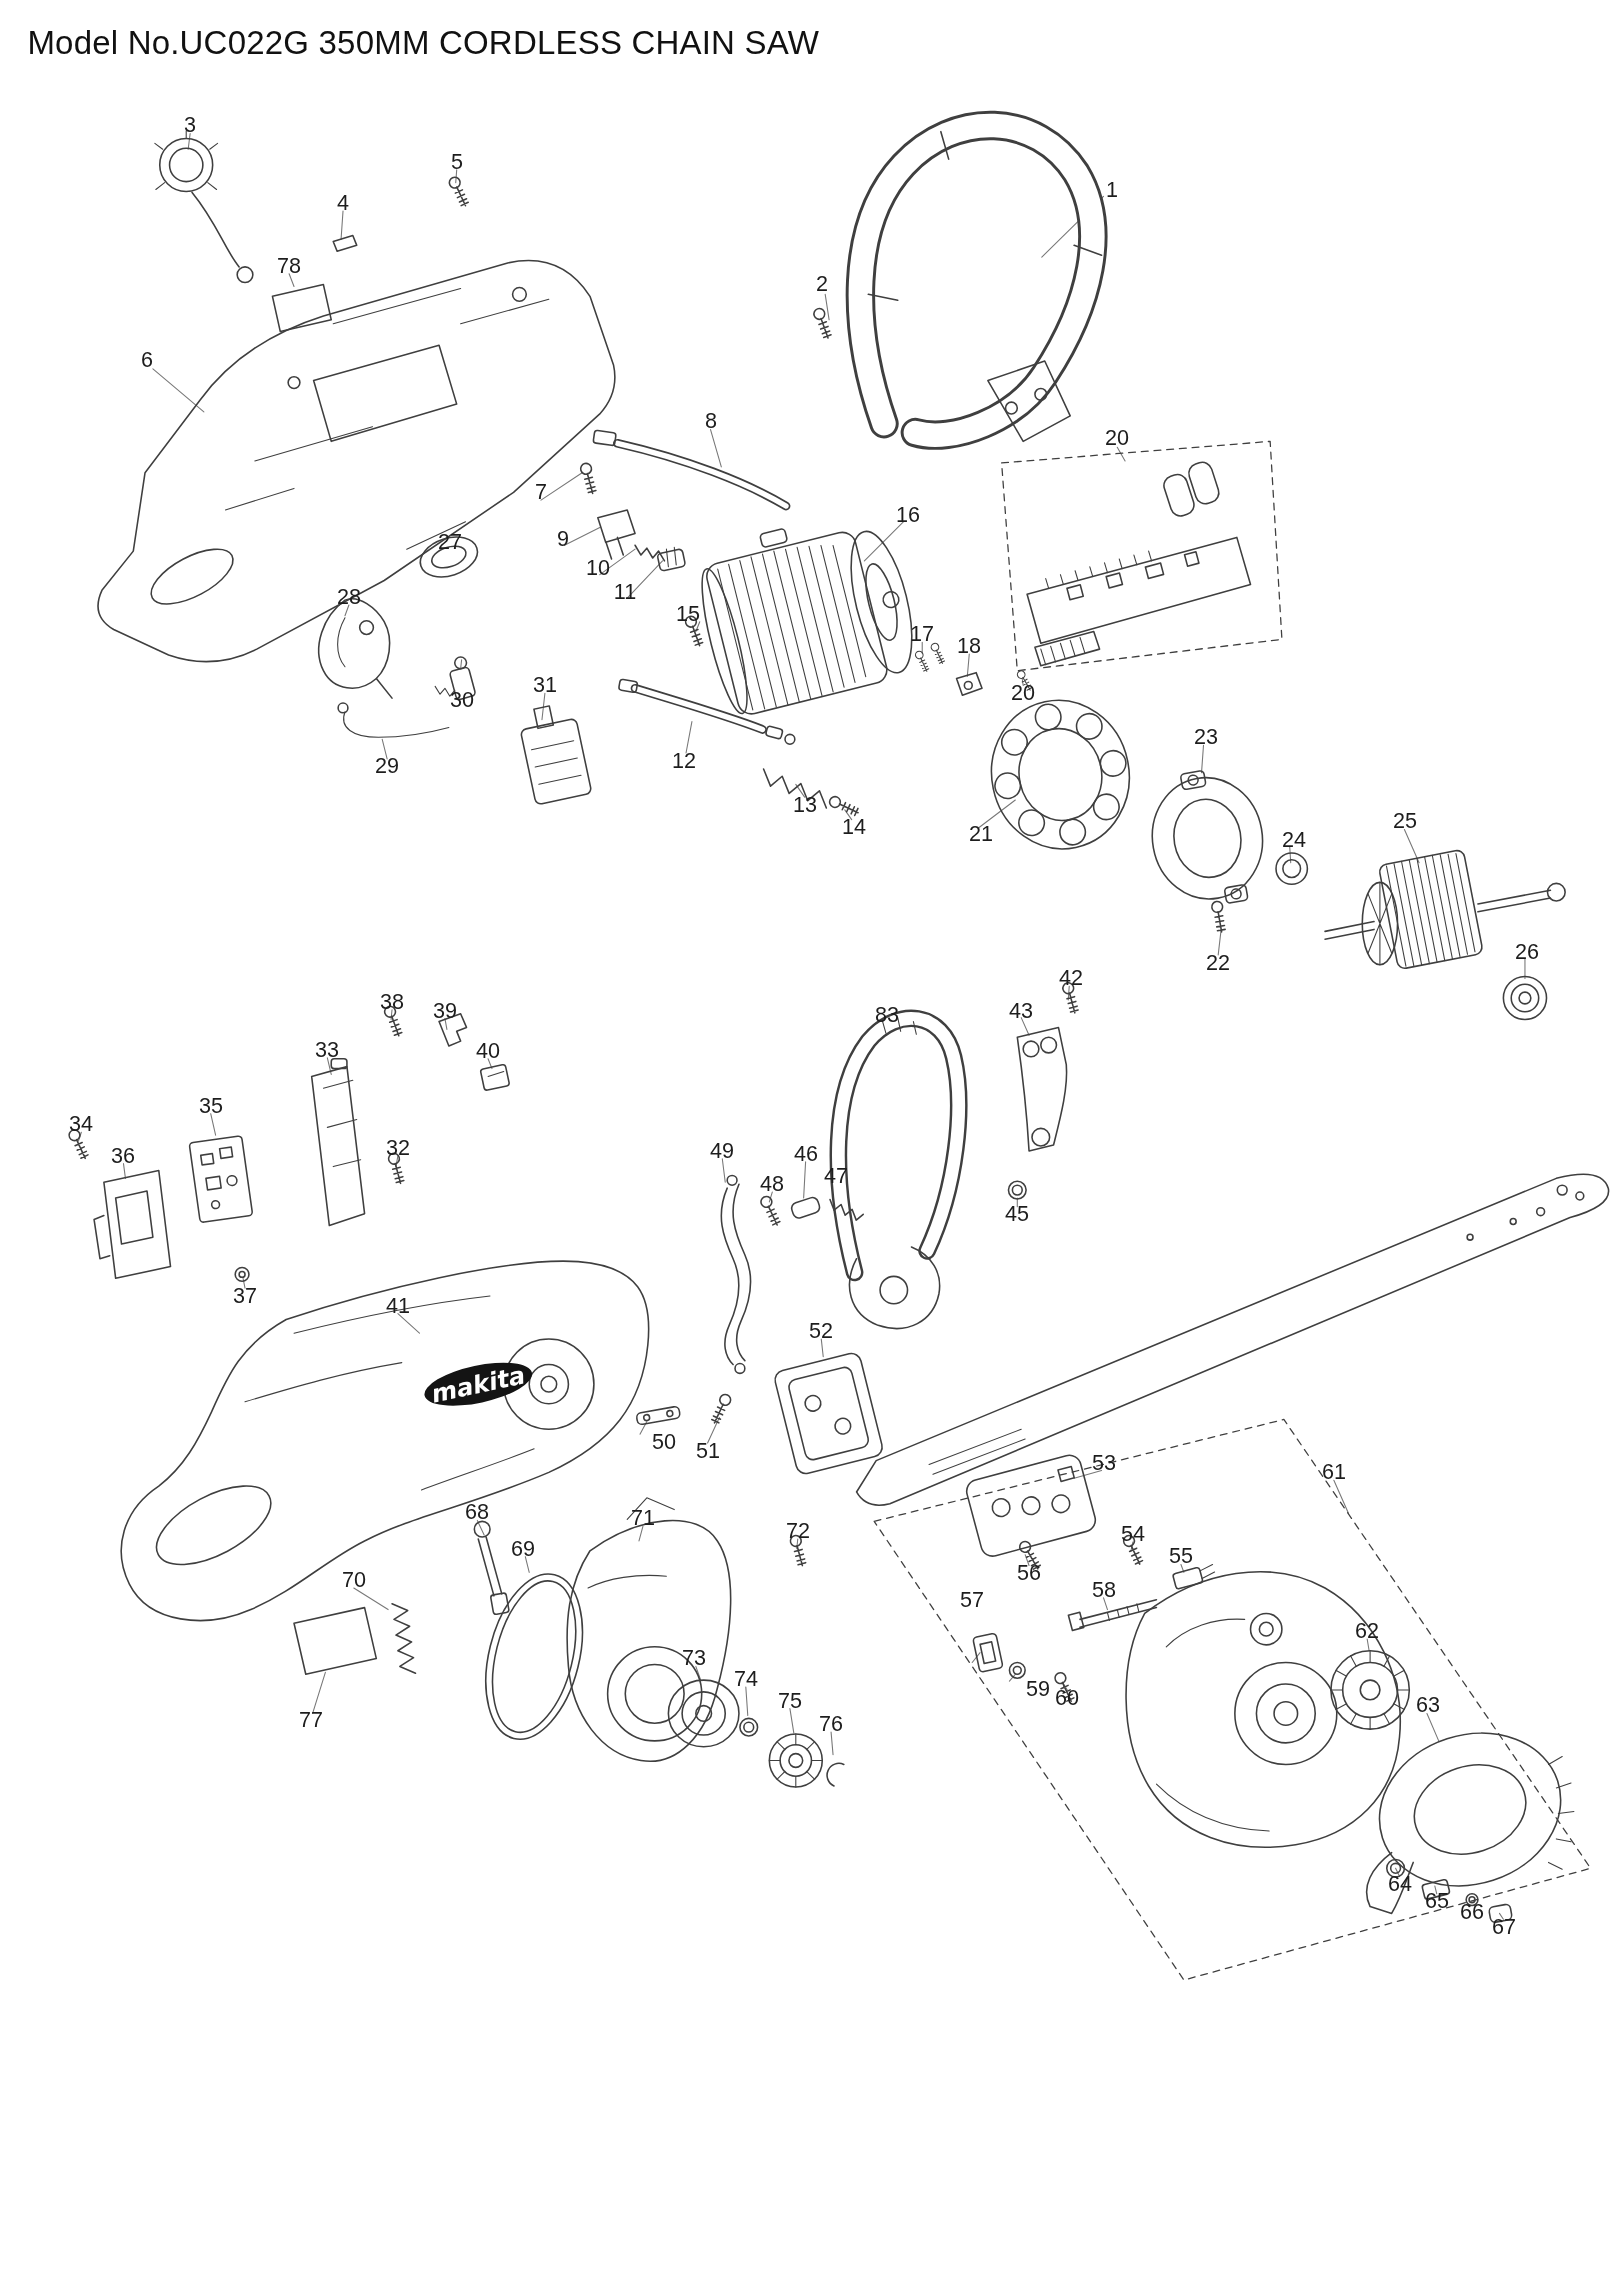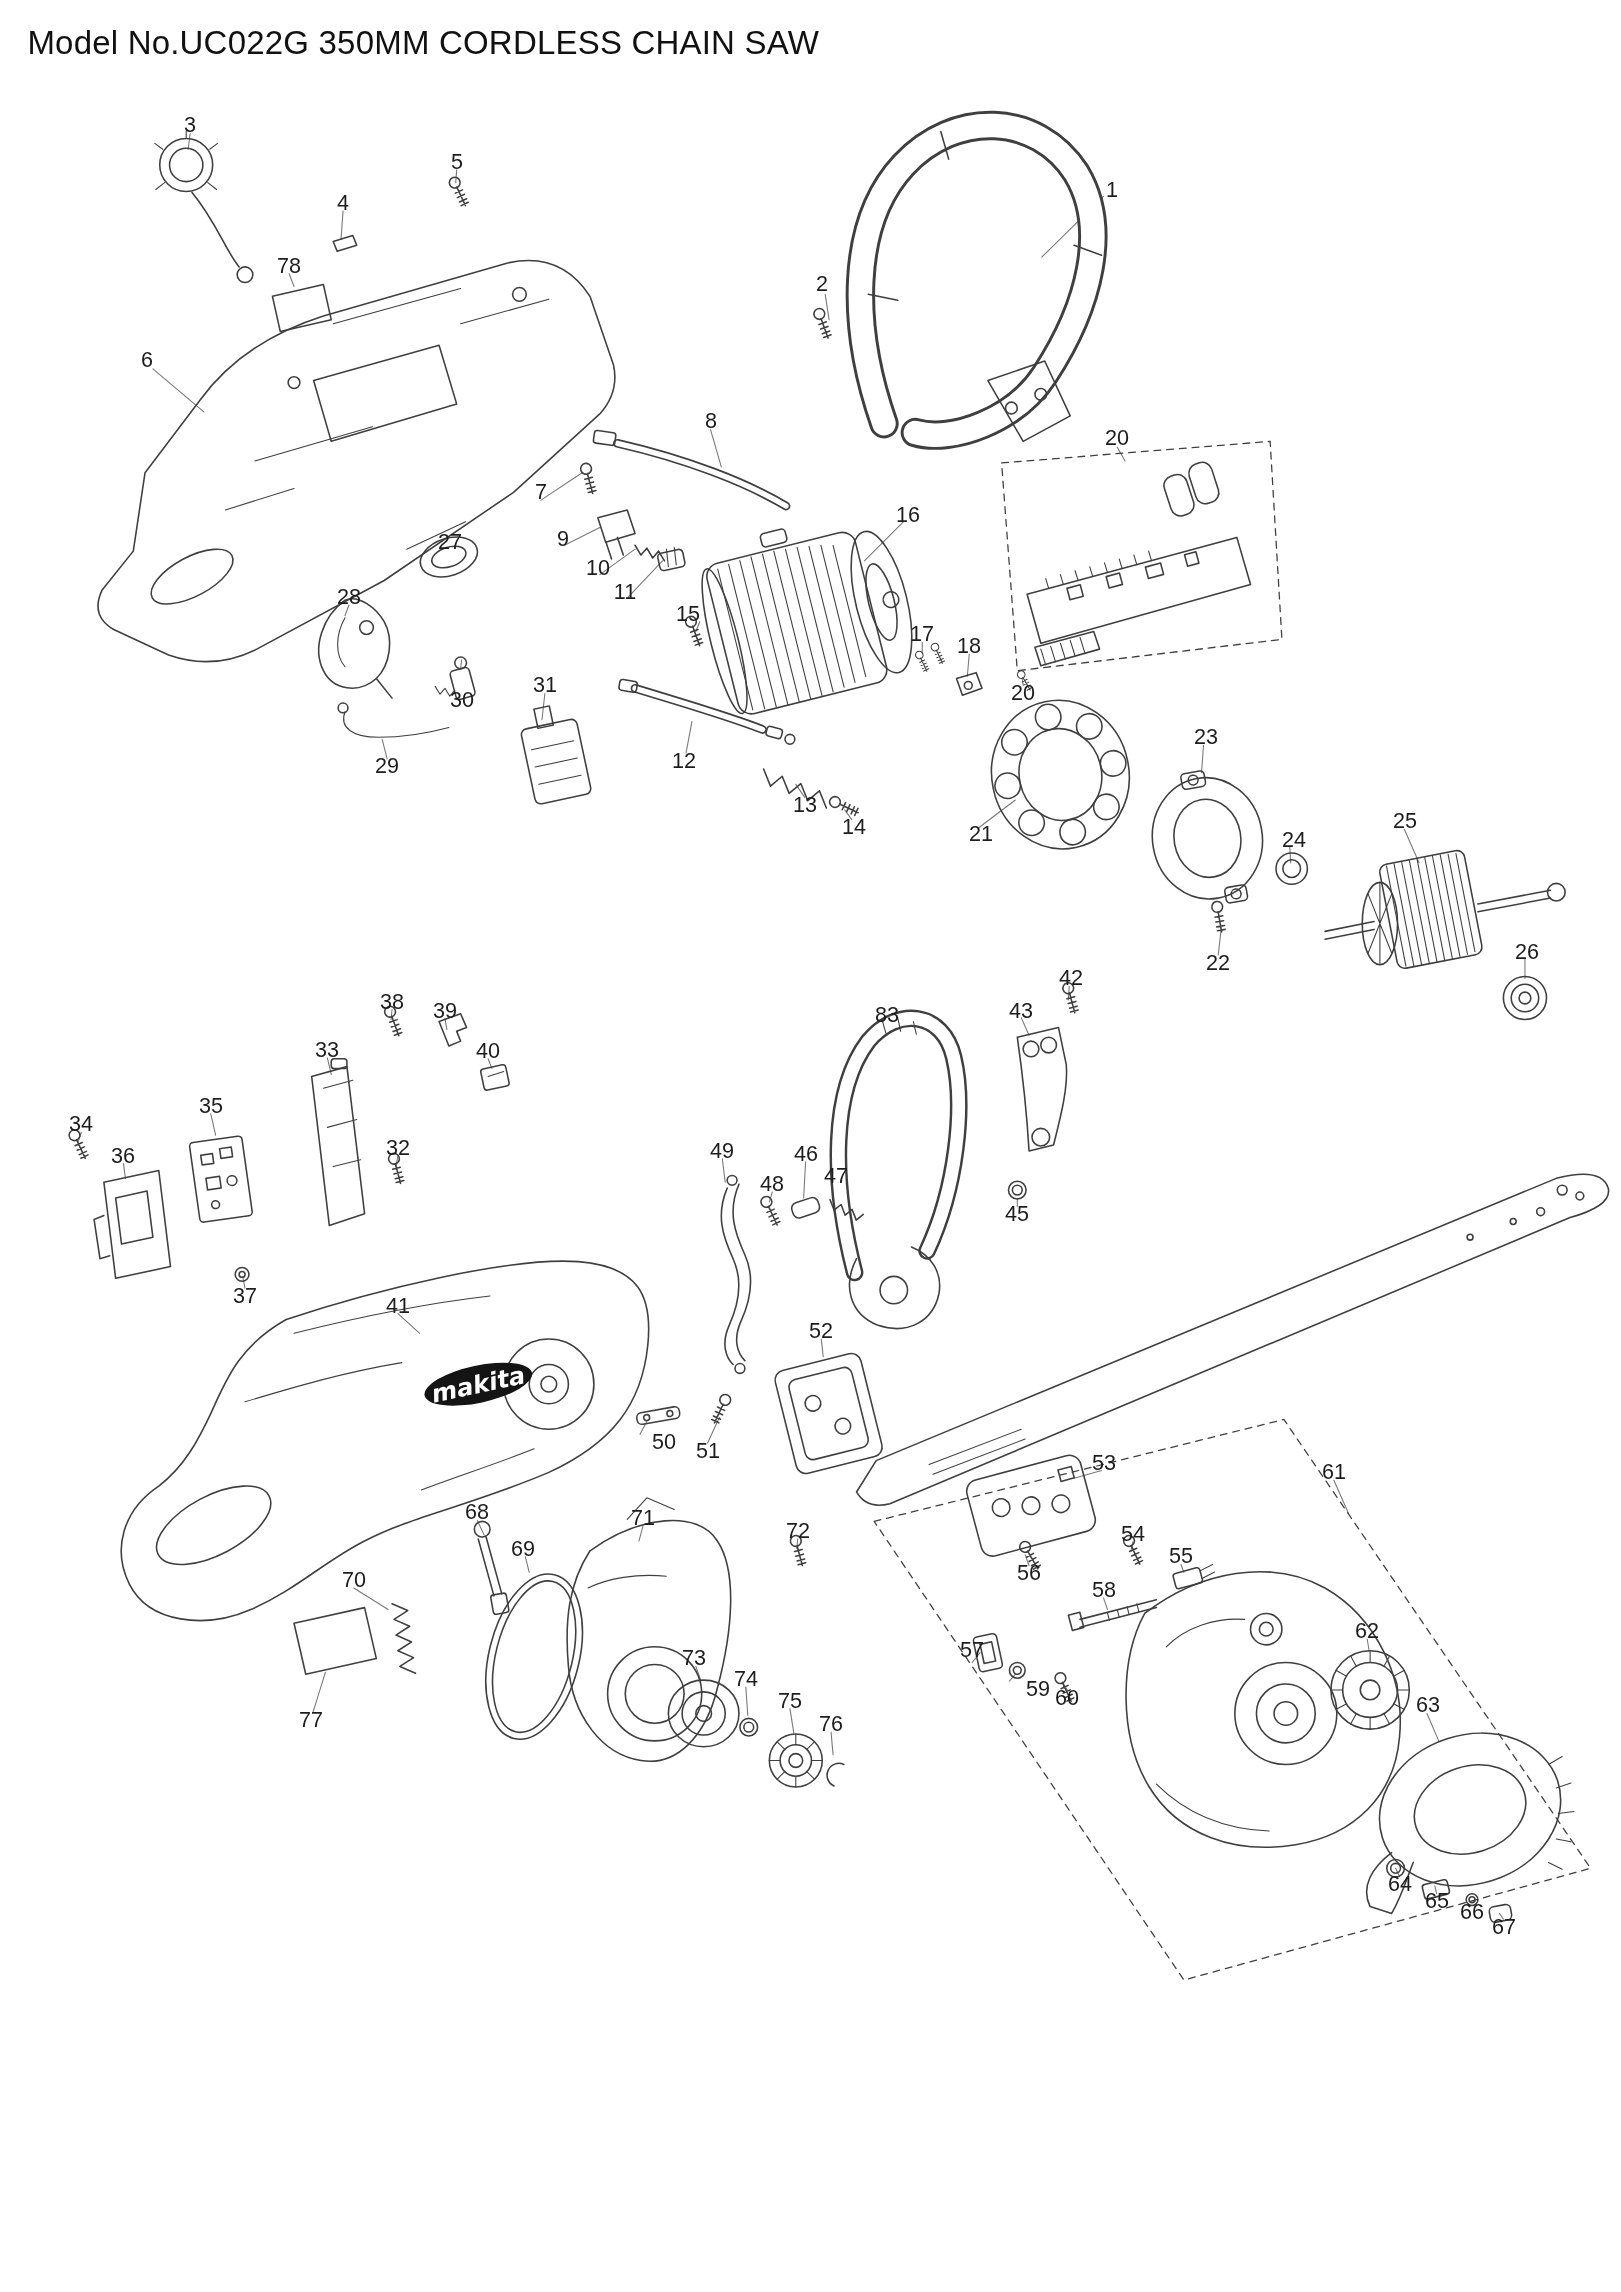--- a/index.html
+++ b/index.html
@@ -462,21 +462,21 @@
       <div class="part-label" style="left: 836px; top: 1176px;">47</div>
       <div class="part-label" style="left: 772px; top: 1184px;">48</div>
       <div class="part-label" style="left: 722px; top: 1151px;">49</div>
       <div class="part-label" style="left: 640px; top: 1442px; margin-left: 24px;">50</div>
       <div class="part-label" style="left: 708px; top: 1451px;">51</div>
       <div class="part-label" style="left: 821px; top: 1331px;">52</div>
       <div class="part-label" style="left: 1104px; top: 1463px;">53</div>
       <div class="part-label" style="left: 1133px; top: 1534px;">54</div>
       <div class="part-label" style="left: 1181px; top: 1556px;">55</div>
       <div class="part-label" style="left: 1029px; top: 1573px;">56</div>
-      <div class="part-label" style="left: 972px; top: 1650px; text-align: center;">57</div>
+      <div class="part-label" style="left: 972px; top: 1600px; text-align: center;">57</div>
       <div class="part-label" style="left: 1104px; top: 1590px;">58</div>
       <div class="part-label" style="left: 1010px; top: 1689px; margin-left: 28px;">59</div>
       <div class="part-label" style="left: 1067px; top: 1698px;">60</div>
       <div class="part-label" style="left: 1334px; top: 1472px;">61</div>
       <div class="part-label" style="left: 1367px; top: 1631px;">62</div>
       <div class="part-label" style="left: 1428px; top: 1705px;">63</div>
       <div class="part-label" style="left: 1400px; top: 1884px;">64</div>
       <div class="part-label" style="left: 1437px; top: 1901px;">65</div>
       <div class="part-label" style="left: 1472px; top: 1912px;">66</div>
       <div class="part-label" style="left: 1504px; top: 1927px;">67</div>

